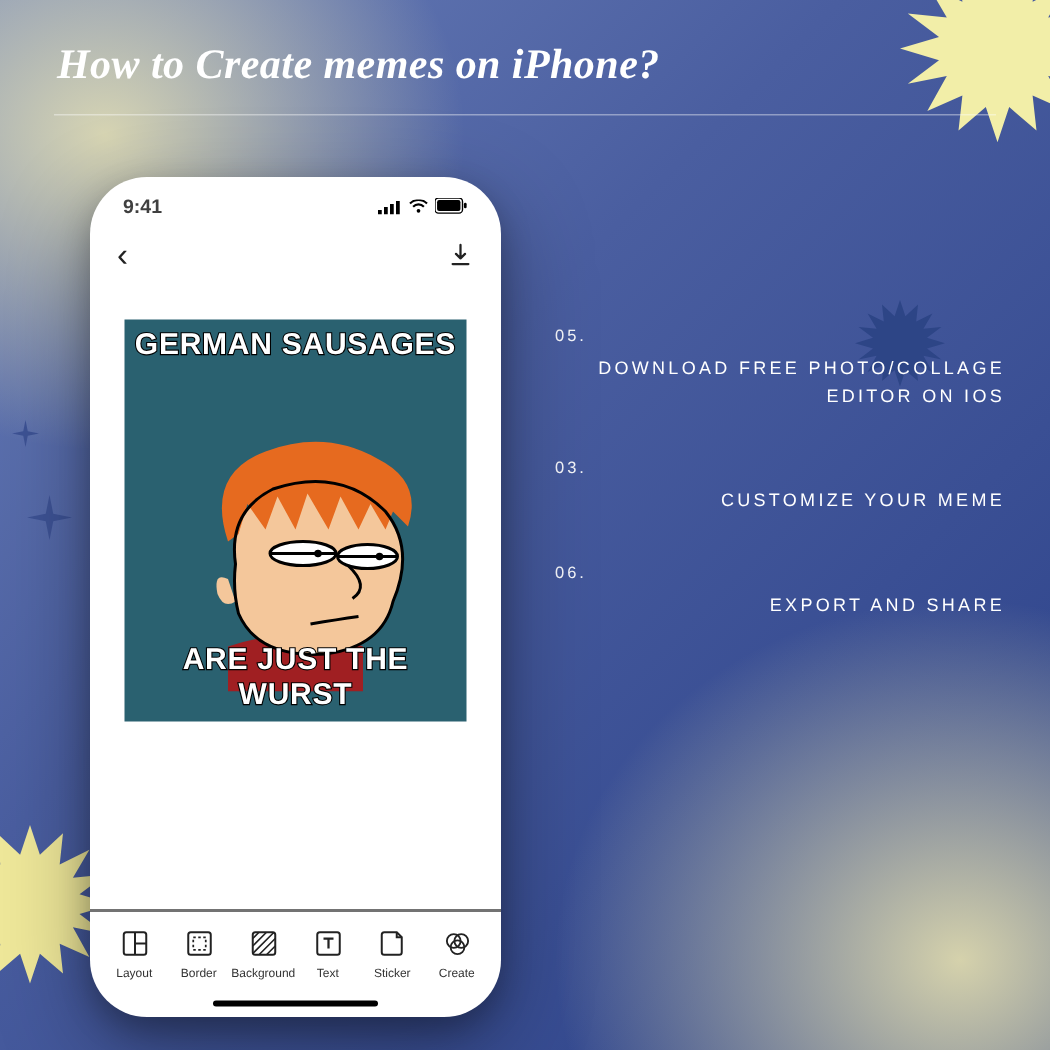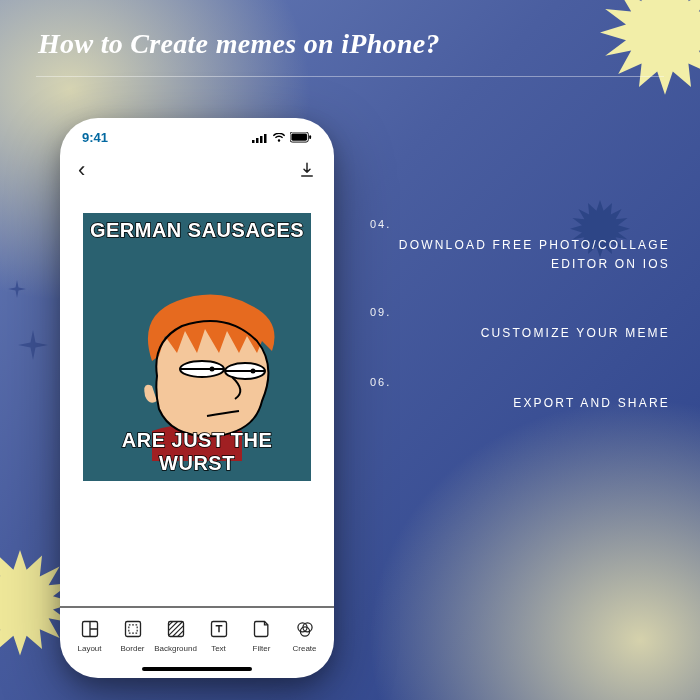--- a/index.html
+++ b/index.html
@@ -104,21 +104,21 @@
       display: flex;
       flex-direction: column;
     }
     .status-bar {
       display: flex;
       justify-content: space-between;
       align-items: center;
       padding: 12px 22px 4px 22px;
       font-size: 13px;
       font-weight: 600;
-      color: #0369a1;
+      color: #404040;
     }
     .status-right { display: flex; gap: 4px; align-items: center; }
     .status-right svg { display: block; }
 
     .app-header {
       display: flex;
       justify-content: space-between;
       align-items: center;
       padding: 10px 18px 14px 18px;
     }
@@ -226,25 +226,25 @@
   <svg viewBox="0 0 24 24">
       <path fill="currentColor" d="M12 0 L14 10 L24 12 L14 14 L12 24 L10 14 L0 12 L10 10 Z"></path>
     </svg>
 </div>
 
 <h1 class="page-title">How to Create memes on iPhone?</h1>
 <div class="hr"></div>
 
 <div class="steps">
   <div class="step">
-    <div class="step-num">04.</div>
+    <div class="step-num">05.</div>
     <div class="step-label">DOWNLOAD FREE PHOTO/COLLAGE EDITOR ON IOS</div>
   </div>
   <div class="step">
-    <div class="step-num">09.</div>
+    <div class="step-num">03.</div>
     <div class="step-label">CUSTOMIZE YOUR MEME</div>
   </div>
   <div class="step">
     <div class="step-num">06.</div>
     <div class="step-label">EXPORT AND SHARE</div>
   </div>
 </div>
 
 <div class="phone">
   <div class="status-bar">
@@ -352,21 +352,21 @@
       </span>
       <span>Text</span>
     </div>
     <div class="tool">
       <span class="tool-icon">
         <svg viewBox="0 0 24 24" width="20" height="20">
             <path fill="none" stroke="currentColor" stroke-width="1.6" d="M5 3 h10 l4 4 v12 a2 2 0 0 1-2 2 H5 a2 2 0 0 1-2-2 V5 a2 2 0 0 1 2-2 Z"></path>
             <path fill="none" stroke="currentColor" stroke-width="1.6" d="M15 3 v4 h4"></path>
           </svg>
       </span>
-      <span>Filter</span>
+      <span>Sticker</span>
     </div>
     <div class="tool">
       <span class="tool-icon">
         <svg viewBox="0 0 24 24" width="20" height="20">
             <circle cx="9" cy="10" r="5.5" fill="none" stroke="currentColor" stroke-width="1.5"></circle>
             <circle cx="15" cy="10" r="5.5" fill="none" stroke="currentColor" stroke-width="1.5"></circle>
             <circle cx="12" cy="15" r="5.5" fill="none" stroke="currentColor" stroke-width="1.5"></circle>
           </svg>
       </span>
       <span>Create</span>

